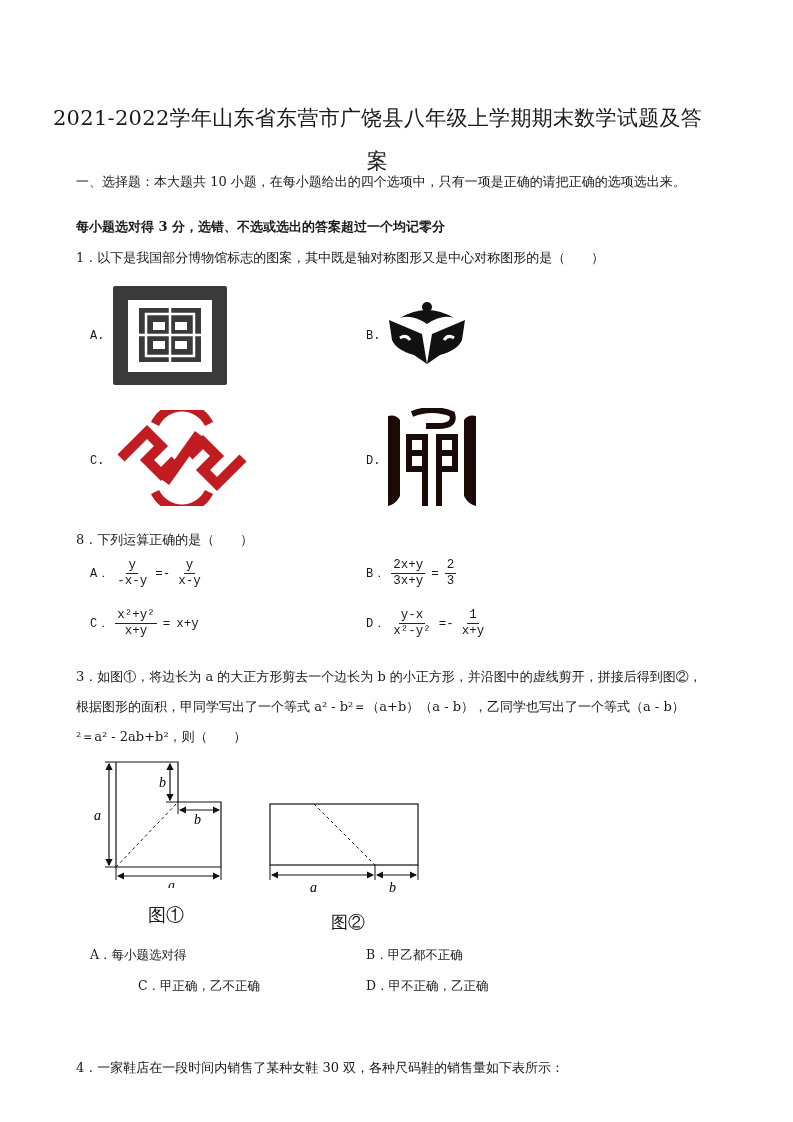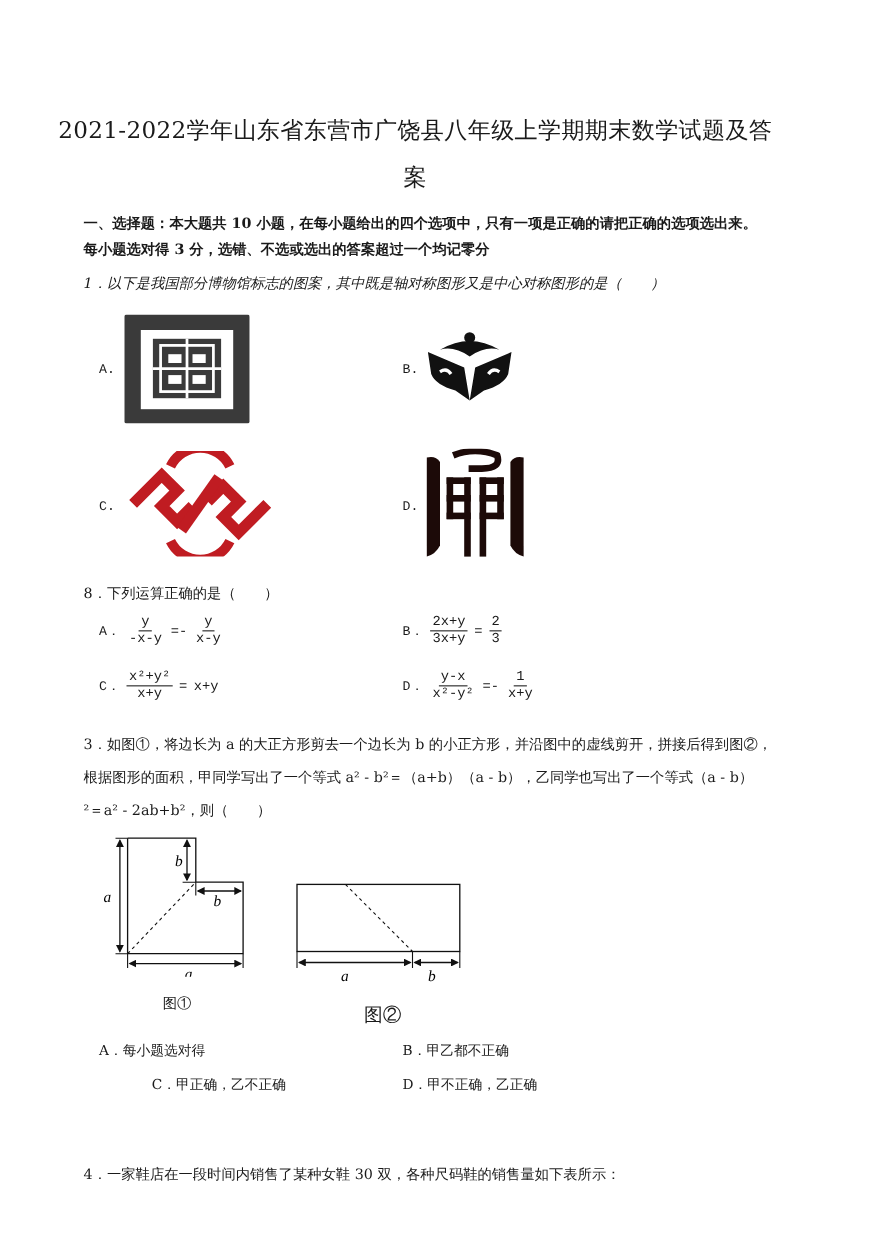--- a/index.html
+++ b/index.html
@@ -18,24 +18,24 @@
   .frac .den { padding: 0 2px; }
   .eq { font-family: "Liberation Mono", monospace; font-size: 12.5px; vertical-align: middle; }
   .mathrow { display: flex; align-items: center; gap: 6px; }
 </style>
 </head>
 <body>
 
 <div class="abs title t1">2021-2022学年山东省东营市广饶县八年级上学期期末数学试题及答</div>
 <div class="abs title t2">案</div>
 
-<div class="abs line" style="top:194px; font-weight:bold;">一、选择题：本大题共 10 小题，在每小题给出的四个选项中，只有一项是正确的请把正确的选项选出来。</div>
+<div class="abs line" style="top:173px; font-weight:normal;">一、选择题：本大题共 10 小题，在每小题给出的四个选项中，只有一项是正确的请把正确的选项选出来。</div>
 <div class="abs line" style="top:218px; font-weight:bold;">每小题选对得 3 分，选错、不选或选出的答案超过一个均记零分</div>
 
-<div class="abs line" style="top:249px;font-style:italic;">1．以下是我国部分博物馆标志的图案，其中既是轴对称图形又是中心对称图形的是（　　）</div>
+<div class="abs line" style="top:249px;">1．以下是我国部分博物馆标志的图案，其中既是轴对称图形又是中心对称图形的是（　　）</div>
 
 <div class="abs opt lbl" style="left:90px; top:329px;">A.</div>
 <div class="abs" style="left:113px; top:286px;">
   <svg width="114" height="99" viewBox="0 0 114 99">
     <rect x="0" y="0" width="114" height="99" rx="2" fill="#3a3a3a"></rect>
     <rect x="15" y="14" width="84" height="72" fill="#fff"></rect>
     <rect x="26" y="22" width="62" height="54" fill="#3a3a3a"></rect>
     <rect x="33" y="28" width="48" height="42" fill="none" stroke="#fff" stroke-width="2.5"></rect>
     <line x1="26" y1="49" x2="88" y2="49" stroke="#fff" stroke-width="2.5"></line>
     <line x1="57" y1="22" x2="57" y2="76" stroke="#fff" stroke-width="2.5"></line>
@@ -164,21 +164,21 @@
     <line x1="88" y1="44" x2="88" y2="56" stroke="#111"></line>
     <line x1="28" y1="118" x2="129" y2="118" stroke="#111" stroke-width="1.2" marker-start="url(#ahs)" marker-end="url(#ah)"></line>
     <line x1="26" y1="109" x2="26" y2="122" stroke="#111"></line>
     <line x1="131" y1="109" x2="131" y2="122" stroke="#111"></line>
     <text x="4" y="62" font-size="14" font-style="italic" font-family="Liberation Serif, serif">a</text>
     <text x="69" y="29" font-size="14" font-style="italic" font-family="Liberation Serif, serif">b</text>
     <text x="104" y="66" font-size="14" font-style="italic" font-family="Liberation Serif, serif">b</text>
     <text x="78" y="132" font-size="14" font-style="italic" font-family="Liberation Serif, serif">a</text>
   </svg>
 </div>
-<div class="abs" style="left:148px; top:903px; font-size:13px;">图①</div>
+<div class="abs" style="left:148px; top:903px; font-size:18px;">图①</div>
 
 <div class="abs" style="left:266px; top:800px;">
   <svg width="160" height="95" viewBox="0 0 160 95">
     <defs>
       <marker id="ah2" markerWidth="6" markerHeight="6" refX="5" refY="3" orient="auto">
           <path d="M0 0 L6 3 L0 6 Z" fill="#111"></path>
         </marker>
       <marker id="ahs2" markerWidth="6" markerHeight="6" refX="1" refY="3" orient="auto">
           <path d="M6 0 L0 3 L6 6 Z" fill="#111"></path>
         </marker>

